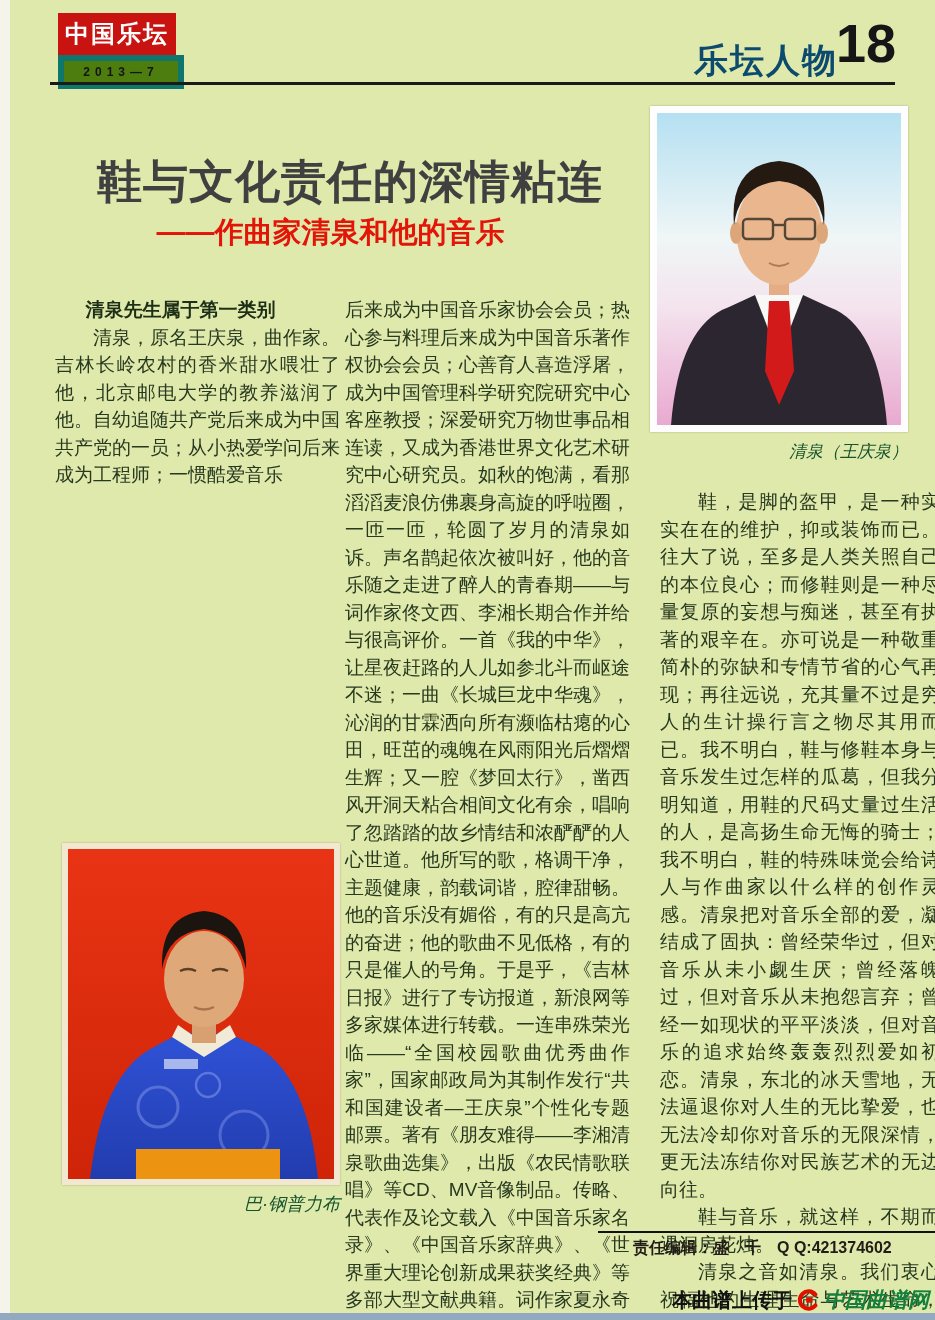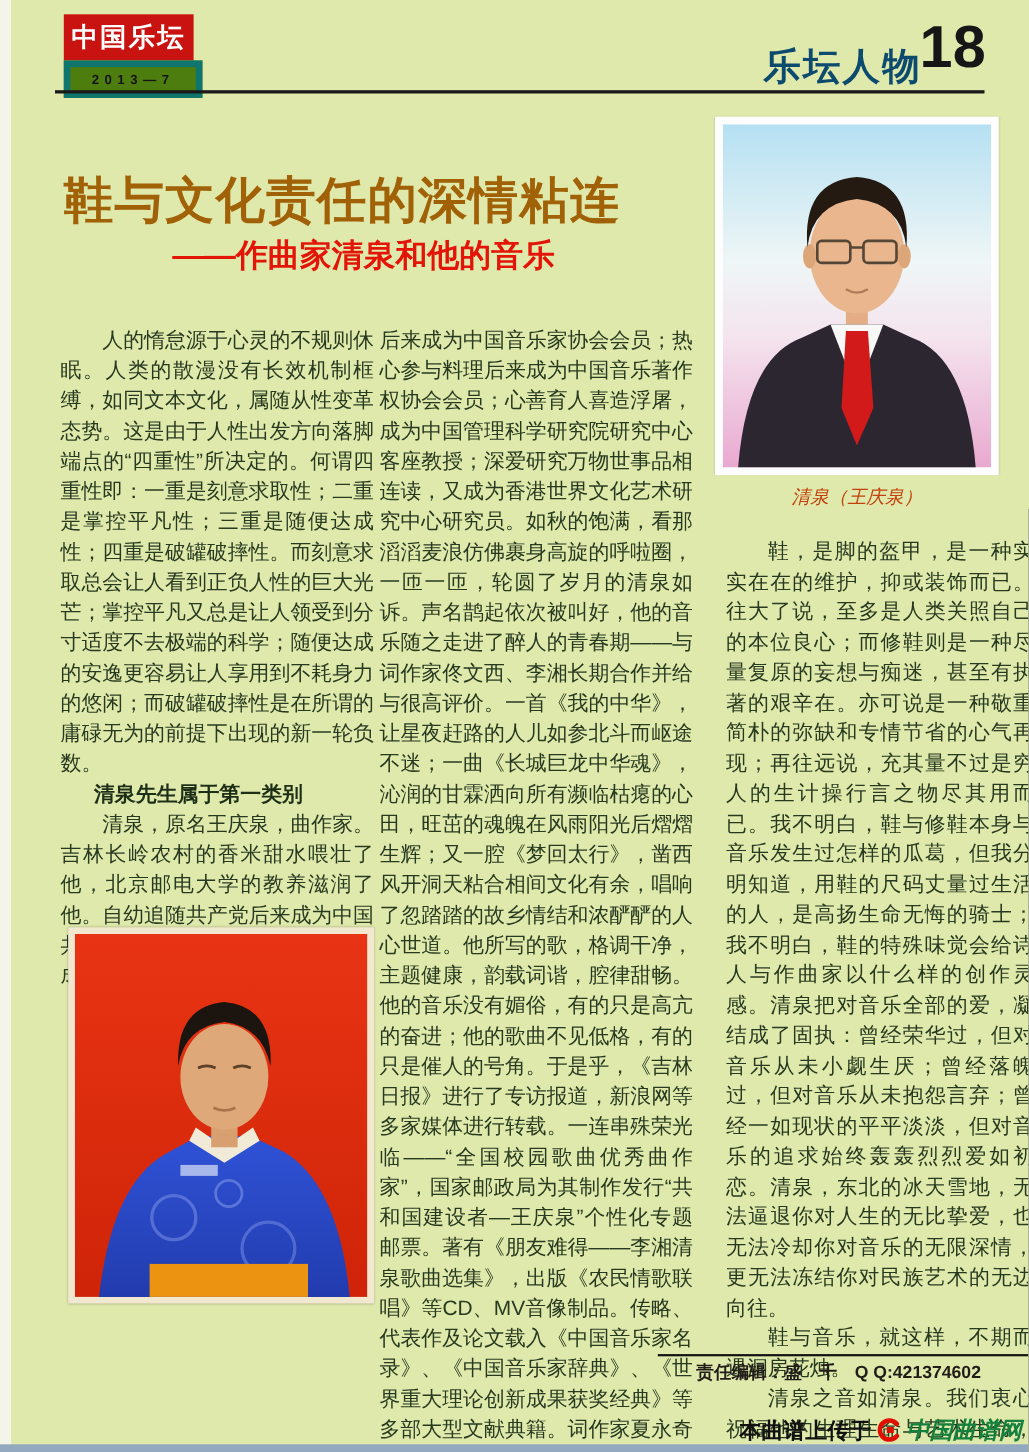--- a/index.html
+++ b/index.html
@@ -14,39 +14,39 @@
             font-family:"Liberation Serif",serif;font-weight:bold;font-size:24px;
             letter-spacing:2px;transform-origin:center;}
   .issue-box{position:absolute;left:58px;top:55px;width:114px;height:22px;background:#4d7c0f;
              border:6px solid #0f766e;color:#151515;font-size:12px;font-weight:bold;
              letter-spacing:5px;display:flex;align-items:center;justify-content:center;}
   .header-rule{position:absolute;left:50px;top:82px;width:845px;height:3px;background:#1a1a1a;}
   .section-label{position:absolute;left:694px;top:38px;font-size:34px;font-weight:bold;
                  color:#0c4a6e;letter-spacing:2px;}
   .page-number{position:absolute;left:836px;top:12px;font-size:54px;font-weight:bold;color:#161616;}
   
-  .title{position:absolute;left:58px;top:152px;width:545px;text-align:left;font-size:45px;
-         font-weight:bold;color:#a16207;letter-spacing:1px;}
+  .title{position:absolute;left:58px;top:152px;width:545px;text-align:right;font-size:45px;
+         font-weight:bold;color:#404040;letter-spacing:1px;}
   .subtitle{position:absolute;left:58px;top:213px;width:545px;text-align:center;font-size:29px;
             font-weight:bold;color:#e31408;}
   
   .col{position:absolute;font-size:19px;line-height:27.5px;color:#27391f;text-align:justify;}
   .col p{margin:0;text-indent:2em;}
   .col .heading{font-weight:bold;text-indent:1.6em;color:#1d2f16;}
   .col1{left:55px;top:296px;width:285px;}
   .col2{left:345px;top:296px;width:285px;}
   .col3{left:660px;top:466px;width:280px;margin-top:22px;}
   
   .photo{position:absolute;box-sizing:border-box;}
   .photo-right{left:650px;top:106px;width:258px;height:326px;background:#fdfdfd;padding:7px;
                box-shadow:0 0 2px rgba(0,0,0,.25);}
   .photo-left{left:62px;top:843px;width:278px;height:342px;background:#f2e8d0;padding:6px;
               box-shadow:0 0 2px rgba(0,0,0,.25);}
   .photo svg{display:block;width:100%;height:100%;}
-  .caption{position:absolute;text-align:center;color:#c2410c;
+  .caption{position:absolute;text-align:right;color:#14532d;
            font-family:Liberation Sans, sans-serif;font-style:italic;}
   .caption-right{left:650px;top:440px;width:258px;font-size:17px;}
   .caption-left{left:62px;top:1192px;width:278px;font-size:18px;}
   
   .footer-rule{position:absolute;left:598px;top:1231px;width:337px;height:2px;background:#111;}
   .editor-line{position:absolute;left:633px;top:1238px;font-size:16px;font-weight:bold;color:#201c18;}
   .watermark{position:absolute;right:6px;top:1286px;display:flex;align-items:center;gap:5px;}
   .wm-prefix{font-size:20px;font-weight:bold;color:#111;}
   .wm-site{font-size:21px;font-weight:bold;font-style:italic;color:#15803d;}
 </style>
@@ -64,21 +64,20 @@
     <span>2013—7</span>
   </div>
   <div class="header-rule"></div>
   <div class="section-label">乐坛人物</div>
   <div class="page-number">18</div>
 
   <div class="title">鞋与文化责任的深情粘连</div>
   <div class="subtitle">——作曲家清泉和他的音乐</div>
 
   <div class="col col1">
-    <p>人的惰怠源于心灵的不规则休眠。人类的散漫没有长效机制框缚，如同文本文化，属随从性变革态势。这是由于人性出发方向落脚端点的“四重性”所决定的。何谓四重性即：一重是刻意求取性；二重是掌控平凡性；三重是随便达成性；四重是破罐破摔性。而刻意求取总会让人看到正负人性的巨大光芒；掌控平凡又总是让人领受到分寸适度不去极端的科学；随便达成的安逸更容易让人享用到不耗身力的悠闲；而破罐破摔性是在所谓的庸碌无为的前提下出现的新一轮负数。</p>
     <p class="heading">清泉先生属于第一类别</p>
     <p>清泉，原名王庆泉，曲作家。吉林长岭农村的香米甜水喂壮了他，北京邮电大学的教养滋润了他。自幼追随共产党后来成为中国共产党的一员；从小热爱学问后来成为工程师；一惯酷爱音乐</p>
   </div>
 
   <div class="col col2">
     <p style="text-indent:0;">后来成为中国音乐家协会会员；热心参与料理后来成为中国音乐著作权协会会员；心善育人喜造浮屠，成为中国管理科学研究院研究中心客座教授；深爱研究万物世事品相连读，又成为香港世界文化艺术研究中心研究员。如秋的饱满，看那滔滔麦浪仿佛裹身高旋的呼啦圈，一匝一匝，轮圆了岁月的清泉如诉。声名鹊起依次被叫好，他的音乐随之走进了醉人的青春期——与词作家佟文西、李湘长期合作并给与很高评价。一首《我的中华》，让星夜赶路的人儿如参北斗而岖途不迷；一曲《长城巨龙中华魂》，沁润的甘霖洒向所有濒临枯瘪的心田，旺茁的魂魄在风雨阳光后熠熠生辉；又一腔《梦回太行》，凿西风开洞天粘合相间文化有余，唱响了忽踏踏的故乡情结和浓酽酽的人心世道。他所写的歌，格调干净，主题健康，韵载词谐，腔律甜畅。他的音乐没有媚俗，有的只是高亢的奋进；他的歌曲不见低格，有的只是催人的号角。于是乎，《吉林日报》进行了专访报道，新浪网等多家媒体进行转载。一连串殊荣光临——“全国校园歌曲优秀曲作家”，国家邮政局为其制作发行“共和国建设者—王庆泉”个性化专题邮票。著有《朋友难得——李湘清泉歌曲选集》，出版《农民情歌联唱》等CD、MV音像制品。传略、代表作及论文载入《中国音乐家名录》、《中国音乐家辞典》、《世界重大理论创新成果获奖经典》等多部大型文献典籍。词作家夏永奇先生曾作“沁园春”词给予盛赞。而王庆泉先生本人却是以修鞋筹集创作经费的工匠型作曲家。</p>
   </div>
 
   <div class="col col3">
     <p>鞋，是脚的盔甲，是一种实实在在的维护，抑或装饰而已。往大了说，至多是人类关照自己的本位良心；而修鞋则是一种尽量复原的妄想与痴迷，甚至有执著的艰辛在。亦可说是一种敬重简朴的弥缺和专情节省的心气再现；再往远说，充其量不过是穷人的生计操行言之物尽其用而已。我不明白，鞋与修鞋本身与音乐发生过怎样的瓜葛，但我分明知道，用鞋的尺码丈量过生活的人，是高扬生命无悔的骑士；我不明白，鞋的特殊味觉会给诗人与作曲家以什么样的创作灵感。清泉把对音乐全部的爱，凝结成了固执：曾经荣华过，但对音乐从未小觑生厌；曾经落魄过，但对音乐从未抱怨言弃；曾经一如现状的平平淡淡，但对音乐的追求始终轰轰烈烈爱如初恋。清泉，东北的冰天雪地，无法逼退你对人生的无比挚爱，也无法冷却你对音乐的无限深情，更无法冻结你对民族艺术的无边向往。</p>
@@ -135,20 +134,21 @@
       <rect x="96" y="210" width="34" height="10" fill="#c8d2f4" opacity="0.8"></rect>
       <rect x="68" y="300" width="144" height="30" fill="#ec9412"></rect>
       <rect x="124" y="166" width="24" height="28" fill="#d8a070"></rect>
       <ellipse cx="136" cy="130" rx="40" ry="48" fill="#dfa878"></ellipse>
       <path d="M94 120 Q92 66 136 62 Q180 66 178 120 Q170 84 136 80 Q100 84 94 120 Z" fill="#1c140e"></path>
       <path d="M112 122 Q120 118 128 122" stroke="#5a4026" stroke-width="2.5" fill="none"></path>
       <path d="M144 122 Q152 118 160 122" stroke="#5a4026" stroke-width="2.5" fill="none"></path>
       <path d="M126 158 Q136 163 146 158" stroke="#a8744e" stroke-width="2.5" fill="none"></path>
     </svg>
   </div>
+  <div class="caption caption-left">巴·钢普力布</div>
 
   <div class="footer-rule"></div>
   <div class="editor-line">责任编辑：盛　千　Q Q:421374602</div>
 
   <div class="watermark">
     <span class="wm-prefix">本曲谱上传于</span>
     <svg width="22" height="22" viewBox="0 0 24 24">
       <path d="M20 6 A9.5 9.5 0 1 0 20 18" fill="none" stroke="#e01000" stroke-width="4.5" stroke-linecap="round"></path>
       <rect x="10" y="9" width="7" height="6" fill="#e01000"></rect>
     </svg>

